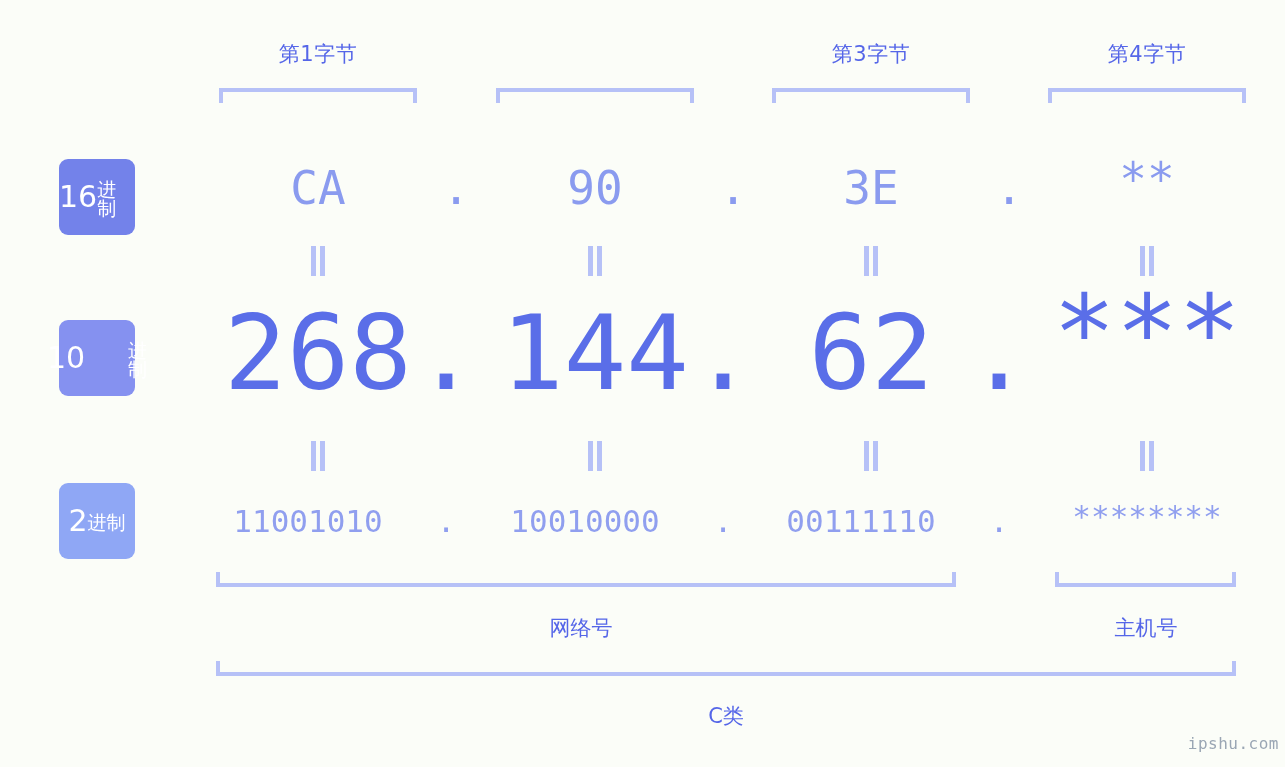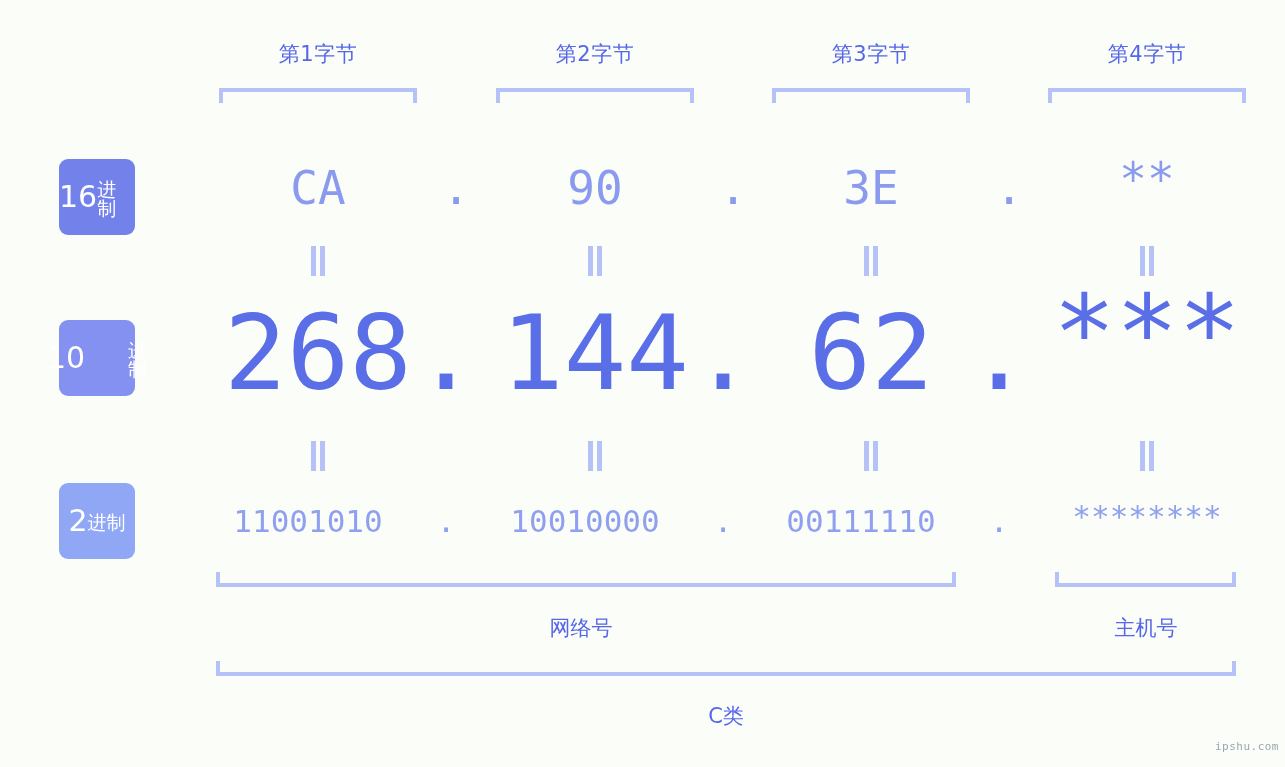--- a/index.html
+++ b/index.html
@@ -106,31 +106,30 @@
     color:#5566e8;
     font-family:"DejaVu Sans", sans-serif;
     font-size:21px;
     white-space:nowrap;
   }
   .watermark{
     position:absolute;
     right:18px;bottom:14px;
     color:#9aa6b4;
     font-family:"DejaVu Sans Mono", monospace;
-    font-size:11px;
+    font-size:16px;
     letter-spacing:0.5px;
   }
 </style>
 </head>
 <body>
 
 <div class="stage">
 
   <div class="byte-label" style="left:206px;width:200px;">第1字节</div>
-  <div class="byte-label" style="left:483px;width:200px;">第2字节</div>
   <div class="byte-label" style="left:759px;width:200px;">第3字节</div>
   <div class="byte-label" style="left:1035px;width:200px;text-align:center;">第4字节</div>
 
   <div class="bracket-top" style="left:207px;width:198px;"></div>
   <div class="bracket-top" style="left:484px;width:198px;"></div>
   <div class="bracket-top" style="left:760px;width:198px;"></div>
   <div class="bracket-top" style="left:1036px;width:198px;"></div>
 
   <div class="badge" style="top:159px;background:#7382ea;">
     <span class="num">16</span>

